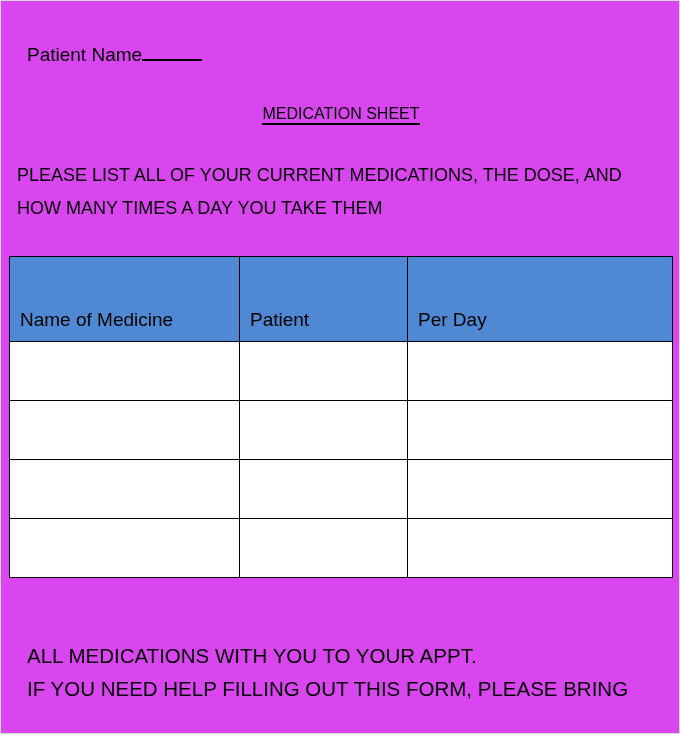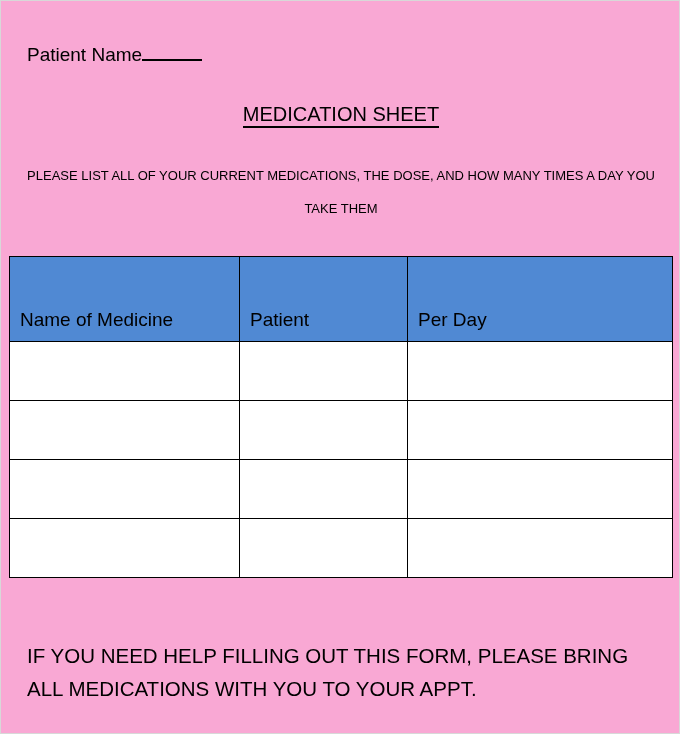--- a/index.html
+++ b/index.html
@@ -9,21 +9,21 @@
   }
   body {
     font-family: "Liberation Sans", sans-serif;
     color: #000000;
   }
 
   .page {
     position: relative;
     width: 680px;
     height: 734px;
-    background: #f9a8d4;
+    background: #d946ef;
     box-sizing: border-box;
     border: 1px solid #d8d8d8;
     overflow: hidden;
   }
 
   
   .topline {
     position: absolute;
     left: 0;
     top: 42px;
@@ -59,36 +59,36 @@
     width: 66px;
   }
 
   
   .doc-title {
     position: absolute;
     left: 0;
     top: 100px;
     width: 680px;
     text-align: center;
-    font-size: 20px;
+    font-size: 16px;
     line-height: 26px;
   }
   .doc-title span {
     border-bottom: 2px solid #000000;
     padding-bottom: 1px;
   }
 
   
   .instructions {
     position: absolute;
     left: 16px;
     top: 158px;
     width: 648px;
-    text-align: center;
-    font-size: 13px;
+    text-align: left;
+    font-size: 18px;
     line-height: 33px;
   }
 
   
   .med-table {
     position: absolute;
     left: 8px;
     top: 255px;
     width: 663px;
     border-collapse: collapse;
@@ -189,17 +189,17 @@
       </tr>
       <tr>
         <td></td>
         <td></td>
         <td></td>
       </tr>
     </tbody>
   </table>
 
   <div class="footer-note">
+    <span class="fn-line">ALL MEDICATIONS WITH YOU TO YOUR APPT.</span>
     <span class="fn-line">IF YOU NEED HELP FILLING OUT THIS FORM, PLEASE BRING</span>
-    <span class="fn-line">ALL MEDICATIONS WITH YOU TO YOUR APPT.</span>
   </div>
 
 </div>
 
 </body></html>

